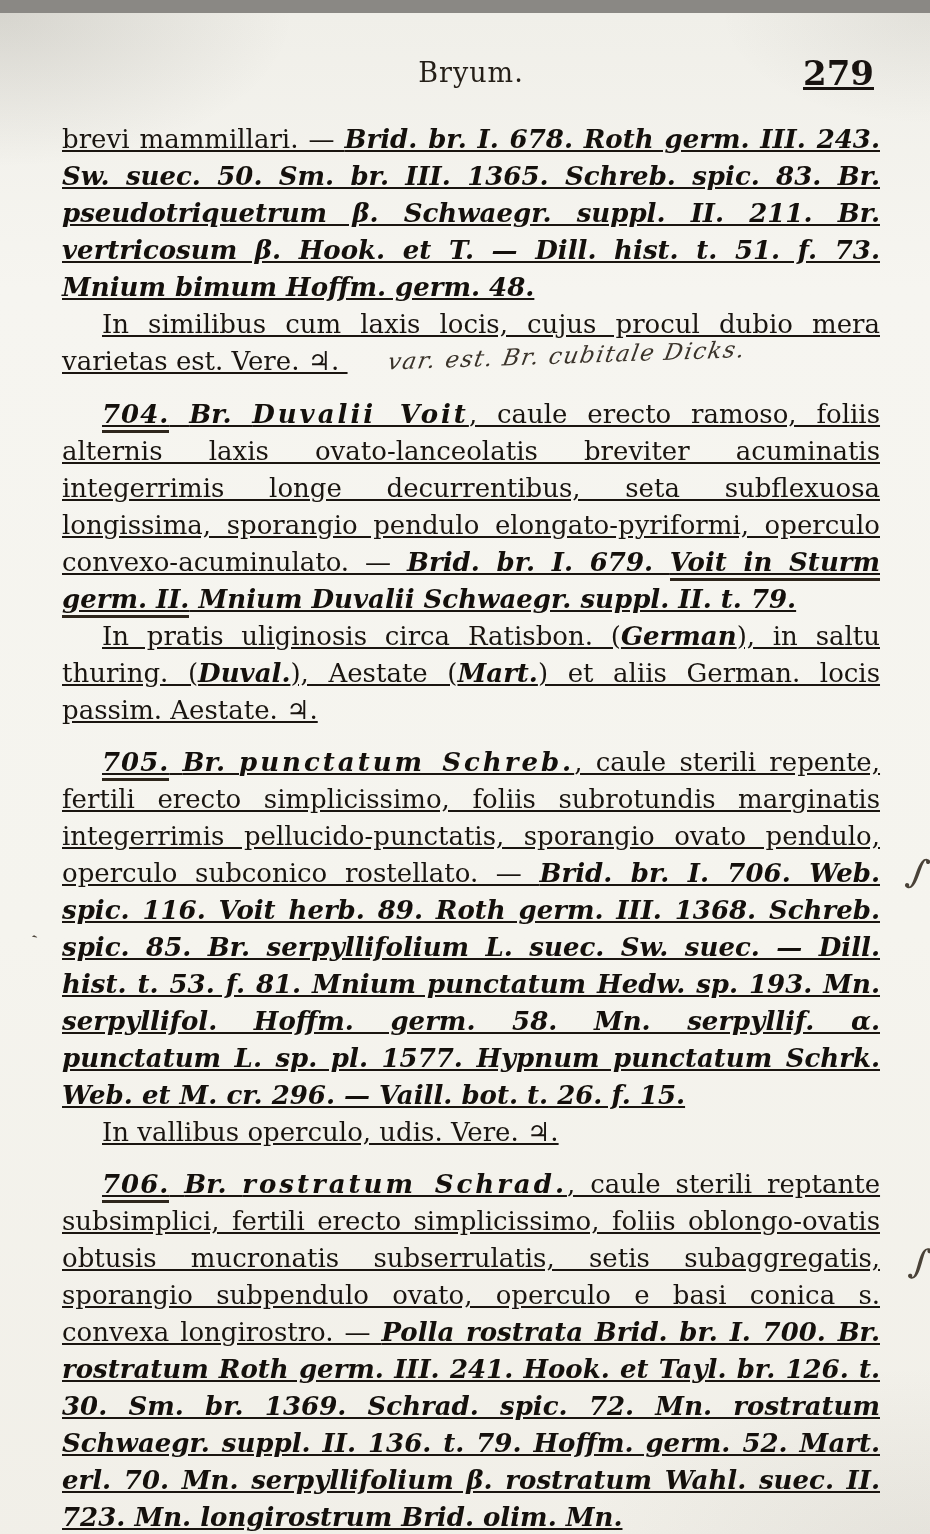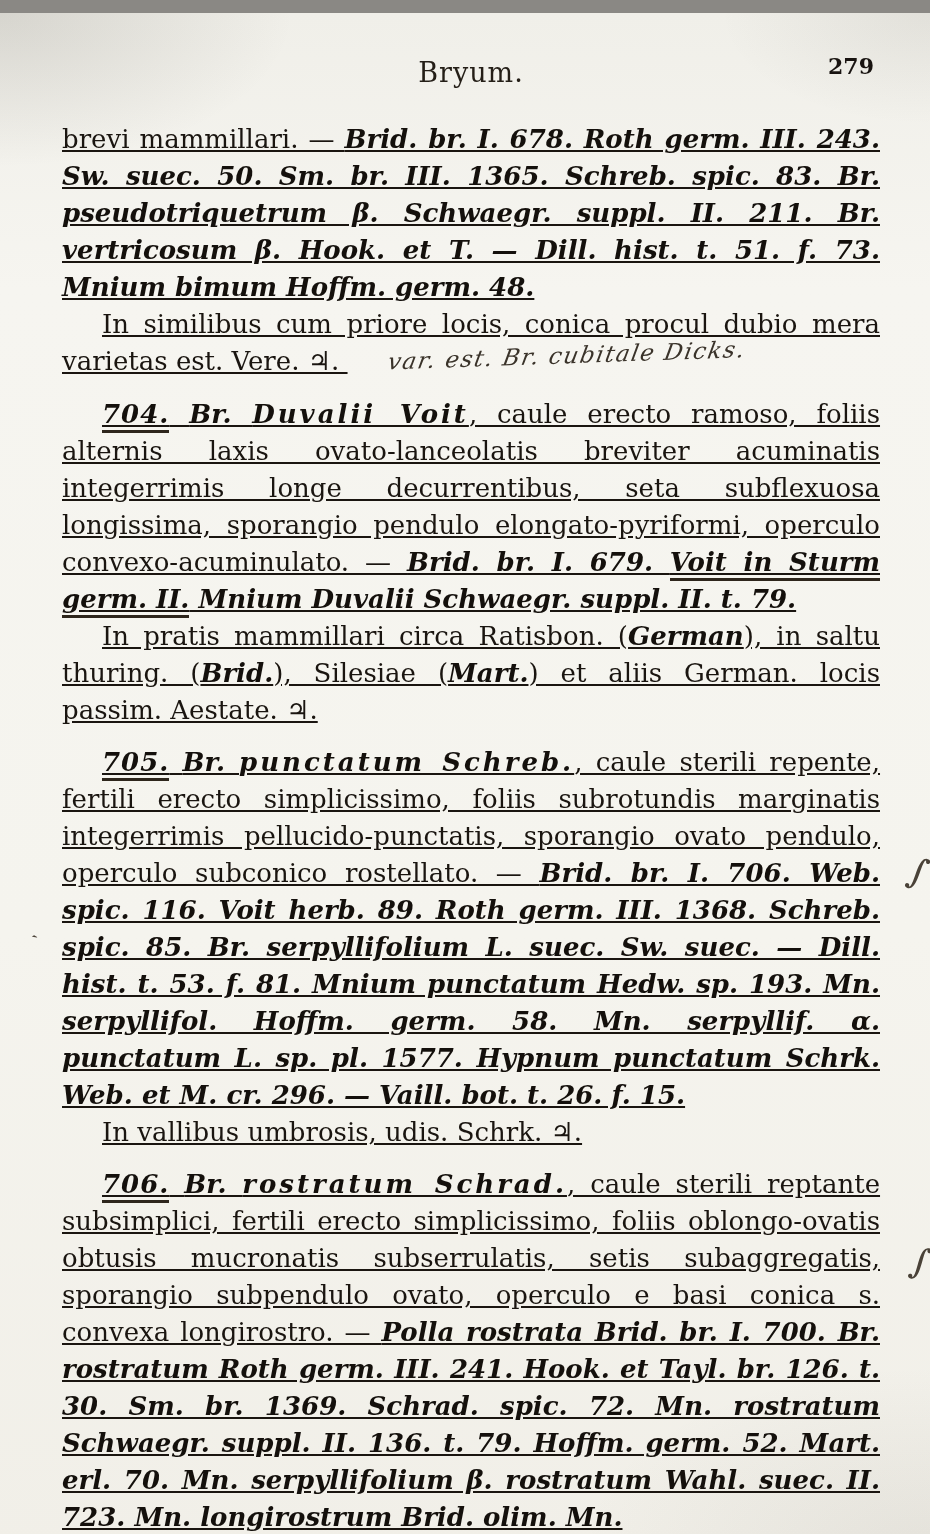--- a/index.html
+++ b/index.html
@@ -33,23 +33,24 @@
     right: 0;
     text-align: center;
     font-size: 27px;
     letter-spacing: 1px;
     color: #241e17;
   }
   .page-number {
     position: absolute;
     right: 6px;
     top: -4px;
-    font-size: 22px;
+    font-size: 34px;
     font-weight: 700;
     color: #181310;
+    text-decoration: underline;
   }
   .text-block {
     margin-top: 24px;
     font-size: 26px;
     line-height: 37px;
     text-align: justify;
     text-decoration: underline;
   }
   p.para {
     margin: 0;
@@ -102,24 +103,24 @@
 <body>
 
 <div class="page">
   <div class="header">
     <span class="running-title">Bryum.</span>
     <span class="page-number">279</span>
   </div>
 
   <div class="text-block">
       <p class="para"><span class="seg-plain">brevi mammillari. — </span><span class="seg-ref">Brid. br. I. 678. Roth germ. III. 243. Sw. suec. 50. Sm. br. III. 1365. Schreb. spic. 83. Br. pseudotriquetrum β. Schwaegr. suppl. II. 211. Br. vertricosum β. Hook. et T. — Dill. hist. t. 51. f. 73. Mnium bimum Hoffm. germ. 48.</span></p>
-      <p class="para indent"><span class="seg-plain">In similibus cum priore locis, conica procul dubio mera varietas est. Vere. ♃. </span><span class="seg-hw">var. est. Br. cubitale Dicks.</span></p>
+      <p class="para indent"><span class="seg-plain">In similibus cum laxis locis, cujus procul dubio mera varietas est. Vere. ♃. </span><span class="seg-hw">var. est. Br. cubitale Dicks.</span></p>
       <p class="para indent spaced"><span class="seg-entry pen-underline">704.</span><span class="seg-plain"> </span><span class="seg-ref">Br. </span><span class="seg-species">Duvalii Voit</span><span class="seg-plain">, caule erecto ramoso, foliis alternis laxis ovato-lanceolatis breviter acuminatis integerrimis longe decurrentibus, seta subflexuosa longissima, sporangio pendulo elongato-pyriformi, operculo convexo-acuminulato. — </span><span class="seg-ref">Brid. br. I. 679. </span><span class="seg-ref pen-underline">Voit in Sturm germ. II.</span><span class="seg-ref"> Mnium Duvalii Schwaegr. suppl. II. t. 79.</span></p>
-      <p class="para indent"><span class="seg-plain">In pratis mammillari circa Ratisbon. (</span><span class="seg-ref">German</span><span class="seg-plain">), in saltu thuring. (</span><span class="seg-ref">Brid.</span><span class="seg-plain">), Silesiae (</span><span class="seg-ref">Mart.</span><span class="seg-plain">) et aliis German. locis passim. Aestate. ♃.</span></p>
+      <p class="para indent"><span class="seg-plain">In pratis uliginosis circa Ratisbon. (</span><span class="seg-ref">German</span><span class="seg-plain">), in saltu thuring. (</span><span class="seg-ref">Duval.</span><span class="seg-plain">), Aestate (</span><span class="seg-ref">Mart.</span><span class="seg-plain">) et aliis German. locis passim. Aestate. ♃.</span></p>
       <p class="para indent spaced"><span class="seg-entry pen-underline">705.</span><span class="seg-plain"> </span><span class="seg-ref">Br. </span><span class="seg-species">punctatum Schreb.</span><span class="seg-plain">, caule sterili repente, fertili erecto simplicissimo, foliis subrotundis marginatis integerrimis pellucido-punctatis, sporangio ovato pendulo, operculo subconico rostellato. — </span><span class="seg-ref">Brid. br. I. 706. Web. spic. 116. Voit herb. 89. Roth germ. III. 1368. Schreb. spic. 85. Br. serpyllifolium L. suec. Sw. suec. — Dill. hist. t. 53. f. 81. Mnium punctatum Hedw. sp. 193. Mn. serpyllifol. Hoffm. germ. 58. Mn. serpyllif. α. punctatum L. sp. pl. 1577. Hypnum punctatum Schrk. Web. et M. cr. 296. — Vaill. bot. t. 26. f. 15.</span></p>
-      <p class="para indent"><span class="seg-plain">In vallibus umbrosis, udis. Schrk. ♃.</span></p>
+      <p class="para indent"><span class="seg-plain">In vallibus operculo, udis. Vere. ♃.</span></p>
       <p class="para indent spaced"><span class="seg-entry pen-underline">706.</span><span class="seg-plain"> </span><span class="seg-ref">Br. </span><span class="seg-species">rostratum Schrad.</span><span class="seg-plain">, caule sterili reptante subsimplici, fertili erecto simplicissimo, foliis oblongo-ovatis obtusis mucronatis subserrulatis, setis subaggregatis, sporangio subpendulo ovato, operculo e basi conica s. convexa longirostro. — </span><span class="seg-ref">Polla rostrata Brid. br. I. 700. Br. rostratum Roth germ. III. 241. Hook. et Tayl. br. 126. t. 30. Sm. br. 1369. Schrad. spic. 72. Mn. rostratum Schwaegr. suppl. II. 136. t. 79. Hoffm. germ. 52. Mart. erl. 70. Mn. serpyllifolium β. rostratum Wahl. suec. II. 723. Mn. longirostrum Brid. olim. Mn.</span></p>
     </div>
 
   <span class="ink-mark mark-1">∫</span>
   <span class="ink-mark mark-2">∫</span>
   <span class="ink-mark mark-3">ˎ</span>
 </div>
 
 </body></html>

